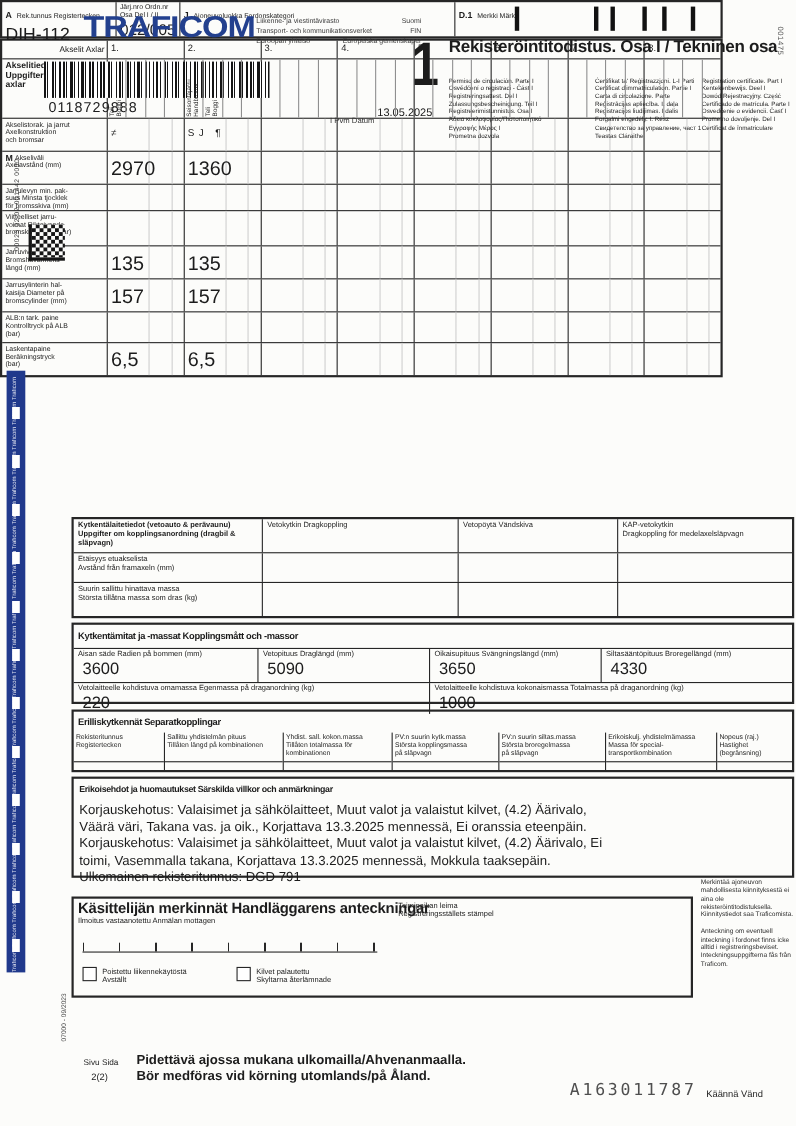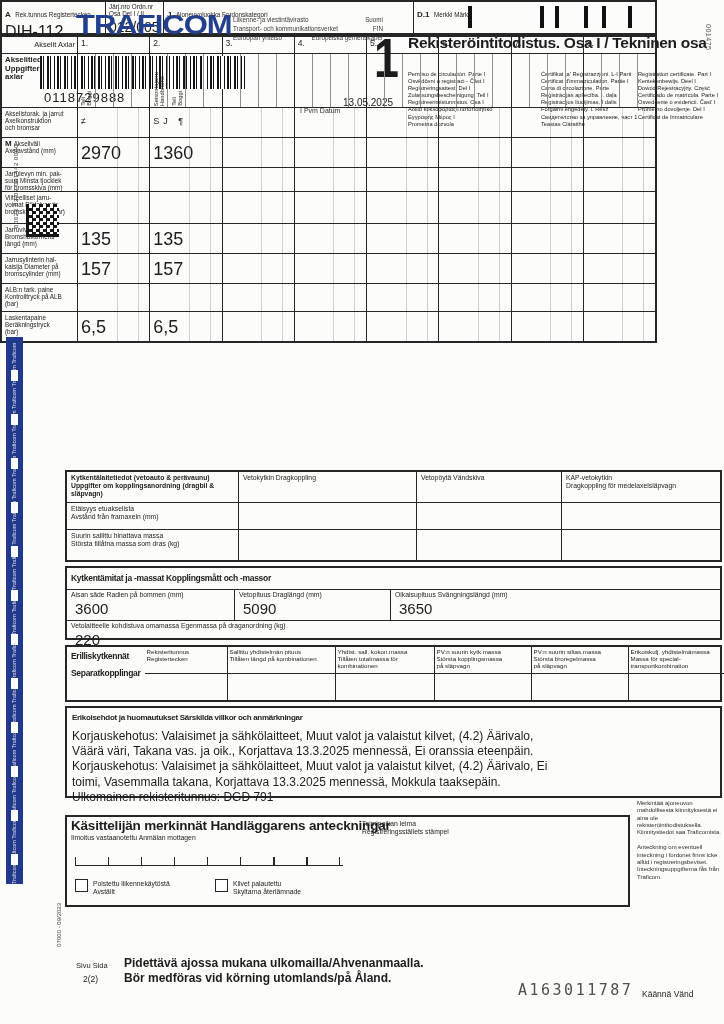--- a/index.html
+++ b/index.html
@@ -46,21 +46,21 @@
   .regrow .cell{border-right:1.5px solid #262626;padding:1px 3px;box-sizing:border-box}
   .regrow .cell:last-child{border-right:none}
   .kl{font-weight:bold;font-size:8px}
   .sl{font-size:6.3px;line-height:7px;color:#222}
   .regval{font-size:15px;margin-top:2px}
 
   
   .axle{left:65px;top:157px;width:657px;border:2px solid #262626;box-sizing:border-box}
   .ax-row{display:flex;border-top:1.5px solid #262626;box-sizing:border-box}
   .ax-row:first-child{border-top:none}
-  .ax-label,.ax-corner{width:76px;flex:none;border-right:1.5px solid #262626;box-sizing:border-box;
+  .ax-label,.ax-corner{width:96px;flex:none;border-right:1.5px solid #262626;box-sizing:border-box;
         font-size:6.3px;line-height:7px;padding:2px 2px 0 3px}
   .ax-corner{text-align:right;font-size:7.5px;padding-top:4px}
   .ax-cell{flex:1;border-right:1.5px solid #262626;box-sizing:border-box;padding:0 3px;overflow:hidden}
   .ax-cell:last-child{border-right:none}
   .num{font-size:8.5px;padding-top:1px}
   .subs{background-image:linear-gradient(#cfcfcf,#cfcfcf),linear-gradient(#cfcfcf,#cfcfcf);
         background-repeat:no-repeat;background-size:1px 100%,1px 100%;background-position:55% 0,85% 0}
   .val{font-size:18px;padding-top:5px}
   .r-hdr{height:16px}.r-info{height:54px}.r-con{height:30px}.r-whl{height:30px}.r-dsc{height:24px}
   .r-for{height:32px}.r-lev{height:30px}.r-cyl{height:30px}.r-alb{height:28px}.r-cal{height:30px}
@@ -87,21 +87,21 @@
   .cdm{left:65px;top:566px;width:657px;height:74px}
   .cdm .title{font-weight:bold;font-size:8.5px;padding:2px 4px;border-bottom:1.5px solid #262626}
   .cdm .row{display:flex;height:30px;box-sizing:border-box}
   .cdm .row+ .row{border-top:1.5px solid #262626;height:29px}
   .cdm .c{border-right:1.5px solid #262626;box-sizing:border-box;padding:1px 4px;font-size:6.8px}
   .cdm .c:last-child{border-right:none}
   .cdm .v{font-size:15px;margin:2px 0 0 4px}
   .w1{width:168px;flex:none}.w2{width:156px;flex:none}.w3{width:156px;flex:none}.w4{flex:1}
   .w5{width:324px;flex:none}.w6{flex:1}
 
-  .sep{left:65px;top:645px;width:657px;height:57px;display:flex;flex-direction:row}
+  .sep{left:65px;top:645px;width:657px;height:57px;display:flex;flex-direction:column}
   .sep .title{font-weight:bold;font-size:8.5px;padding:1px 4px}
   .sep .cols{display:flex;flex:1}
   .sep-col{border-right:1.5px solid #262626;box-sizing:border-box;display:flex;flex-direction:column}
   .sep-col:last-child{border-right:none}
   .sep-col .hd{height:27px;border-bottom:1.5px solid #262626;font-size:6.2px;line-height:7px;padding:1px 2px;box-sizing:border-box}
   .s1{width:83px;flex:none}.s2{width:108px;flex:none}.s3{width:99px;flex:none}.s4{width:97px;flex:none}
   .s5{width:97px;flex:none}.s6{width:101px;flex:none}.s7{flex:1}
 
   .spc{left:65px;top:706px;width:657px;height:92px;padding:2px 5px}
   .spc .title{font-weight:bold;font-size:8px}
@@ -447,25 +447,33 @@
         <div class="v">3600</div>
       </div>
       <div class="c w2">
         <div>Vetopituus Draglängd (mm)</div>
         <div class="v">5090</div>
       </div>
       <div class="c w3">
         <div>Oikaisupituus Svängningslängd (mm)</div>
         <div class="v">3650</div>
       </div>
+      <div class="c w4">
+        <div>Siltasääntöpituus Broregellängd (mm)</div>
+        <div class="v">4330</div>
+      </div>
     </div>
     <div class="row">
       <div class="c w5">
         <div>Vetolaitteelle kohdistuva omamassa Egenmassa på draganordning (kg)</div>
         <div class="v">220</div>
+      </div>
+      <div class="c w6">
+        <div>Vetolaitteelle kohdistuva kokonaismassa Totalmassa på draganordning (kg)</div>
+        <div class="v">1000</div>
       </div>
     </div>
   </div>
 
   <div class="box sep">
     <div class="title">Erilliskytkennät Separatkopplingar</div>
     <div class="cols">
       <div class="sep-col s1">
           <div class="hd pre">Rekisteritunnus
 Registertecken</div>

